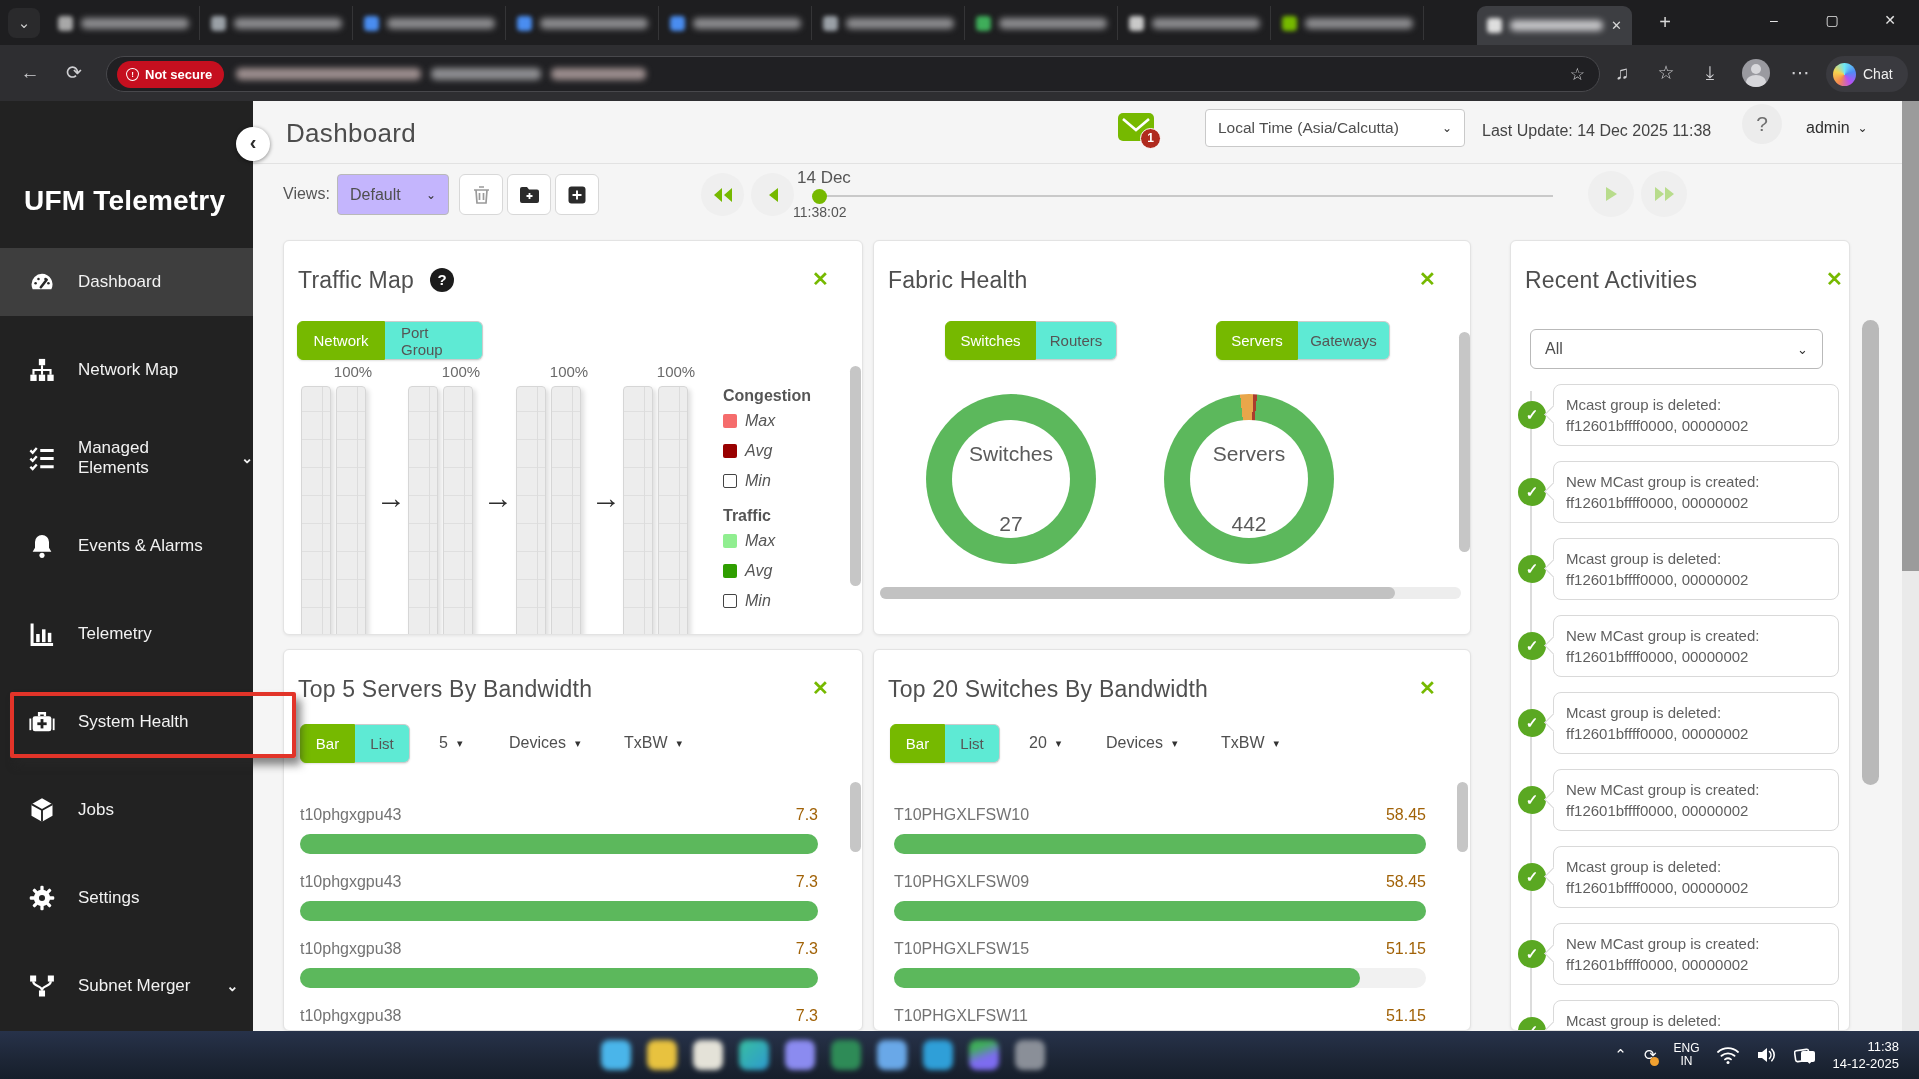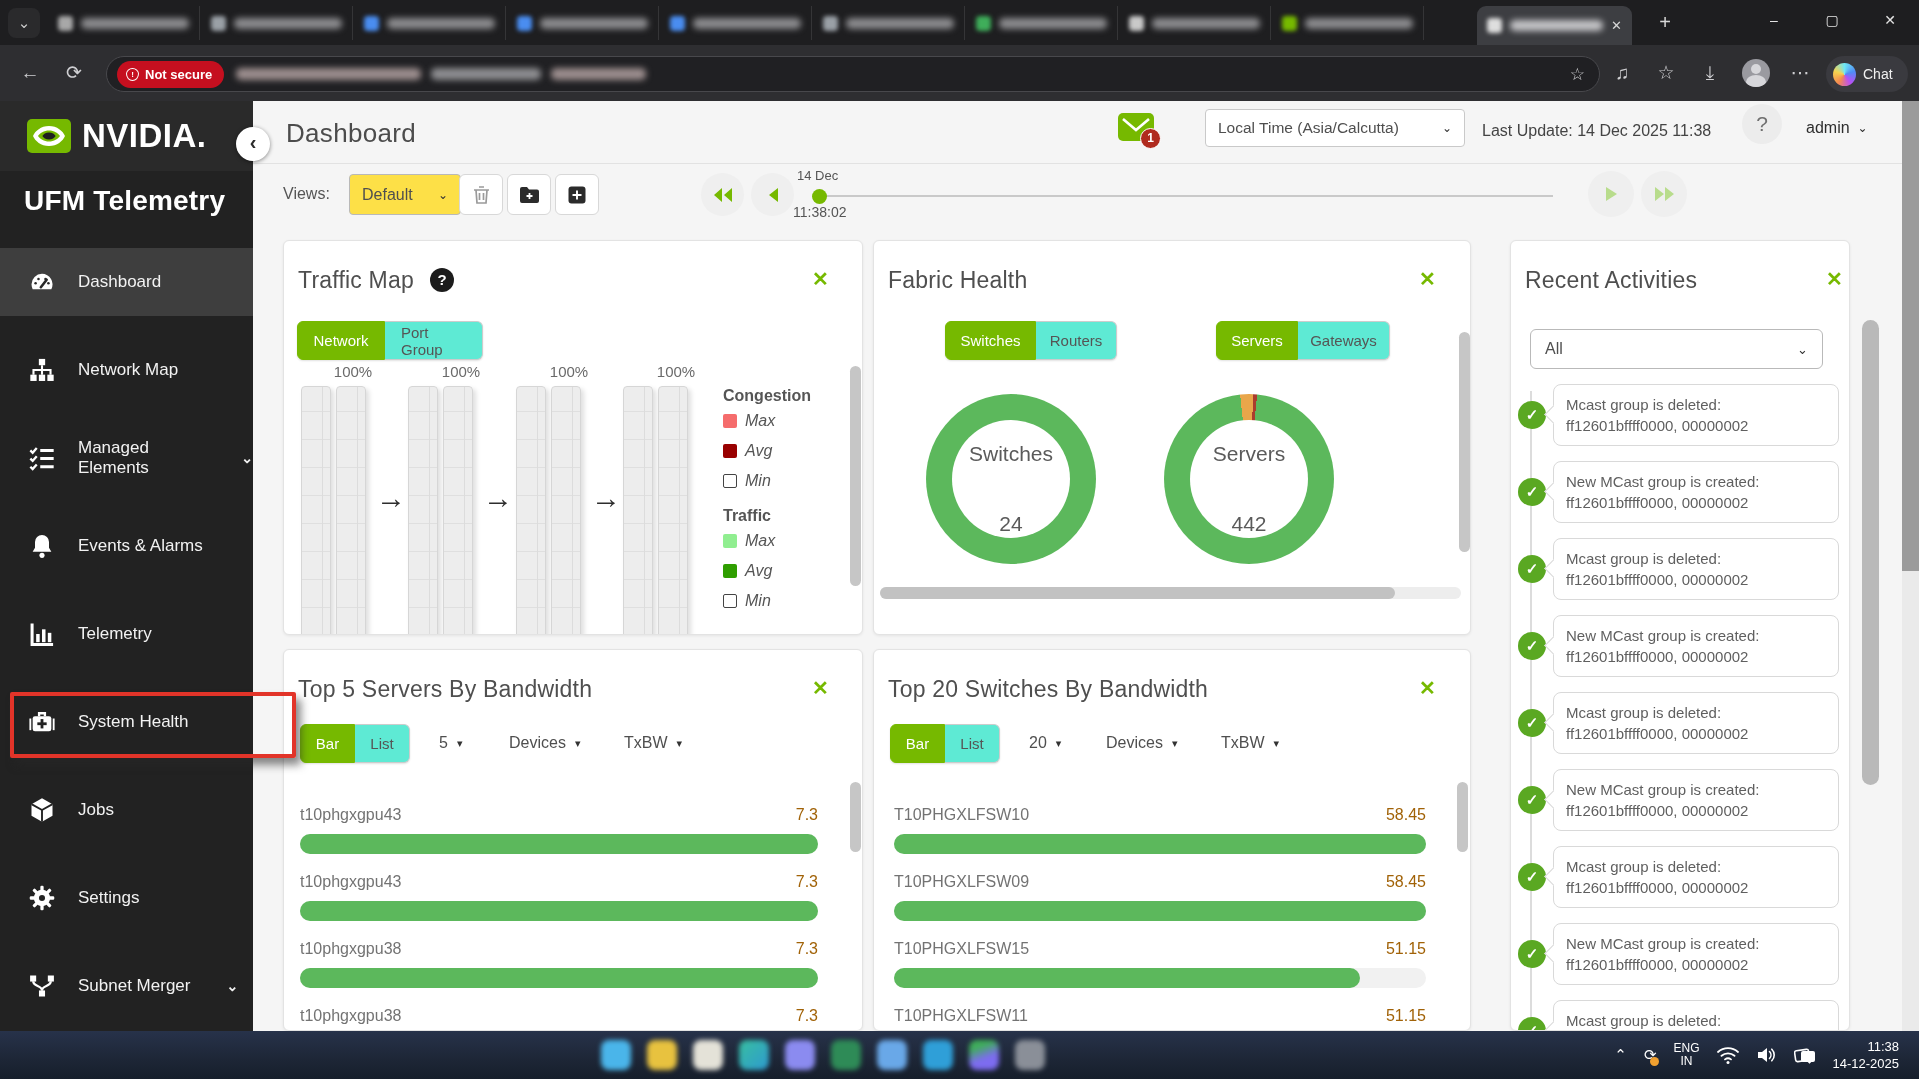--- a/index.html
+++ b/index.html
@@ -55,27 +55,27 @@
   .mailrect { position:absolute; left:0; top:0; width:36px; height:28px; background:#76b900; border-radius:5px; }
   .mailflap { position:absolute; left:4px; top:5px; width:28px; height:14px; }
   .mailbadge { position:absolute; left:22px; top:15px; width:21px; height:21px; border-radius:50%; background:#b02a1e; border:1.5px solid #fff; color:#fff; font-size:12px; font-weight:bold; text-align:center; line-height:18px; }
   .tzselect { position:absolute; left:1205px; top:8px; width:260px; height:38px; background:#fff; border:1px solid #c9c9c9; border-radius:4px; font-size:15.5px; color:#4f4f4f; display:flex; align-items:center; padding:0 12px; }
   .tzselect .caret { margin-left:auto; font-size:12px; color:#333; }
   .lastupdate { position:absolute; left:1482px; top:21px; font-size:16px; color:#444; }
   .helpcircle { position:absolute; left:1742px; top:3px; width:40px; height:40px; border-radius:50%; background:#ececec; color:#6f6f6f; font-size:21px; text-align:center; line-height:40px; }
   .adminbox { position:absolute; left:1806px; top:18px; font-size:16px; color:#2e2e2e; display:flex; gap:8px; align-items:center; }
 
   .views-label { position:absolute; left:283px; top:84px; font-size:16px; color:#555; }
-  .viewselect { position:absolute; left:349px; top:73px; width:112px; height:41px; background:#fde047; border:1px solid #b9b9b9; border-radius:4px; font-size:16px; color:#4f4f4f; display:flex; align-items:center; padding:0 12px; }
+  .viewselect { position:absolute; left:337px; top:73px; width:112px; height:41px; background:#c4b5fd; border:1px solid #b9b9b9; border-radius:4px; font-size:16px; color:#4f4f4f; display:flex; align-items:center; padding:0 12px; }
   .viewselect .caret { margin-left:auto; font-size:12px; color:#333; }
   .toolbtn { position:absolute; top:73px; width:44px; height:41px; background:#fff; border:1px solid #d8d8d8; border-radius:6px; display:flex; align-items:center; justify-content:center; }
   .circbtn { position:absolute; border-radius:50%; background:#efefef; display:flex; align-items:center; justify-content:center; }
   .timeline-line { position:absolute; left:818px; top:94px; width:735px; height:2px; background:#c9c9c9; }
   .timeline-dot { position:absolute; left:812px; top:88px; width:15px; height:15px; border-radius:50%; background:#76b900; }
-  .tl-date { position:absolute; left:797px; top:67px; font-size:13px; color:#555; }
+  .tl-date { position:absolute; left:797px; top:67px; font-size:17px; color:#555; }
   .tl-time { position:absolute; left:793px; top:103px; font-size:14px; color:#555; }
 
   
   .panel { position:absolute; background:#fff; border:1px solid #e3e3e3; border-radius:6px; box-shadow:0 1px 3px rgba(0,0,0,.07); overflow:hidden; }
   .ptitle { position:absolute; left:14px; top:26px; font-size:23px; color:#4f4f4f; letter-spacing:.2px; }
   .pclose { position:absolute; top:26px; font-size:20px; font-weight:bold; color:#76b900; }
   .toggle { position:absolute; display:flex; height:39px; border-radius:6px; box-shadow:0 1px 2px rgba(0,0,0,.12); }
   .tbtn { display:flex; align-items:center; justify-content:center; font-size:15px; padding:0 16px; background:#5eead4; border:1px solid #cccccc; color:#555; }
   .tbtn.on { background:#76b900; color:#fff; border-color:#76b900; }
   .tbtn:first-child { border-radius:6px 0 0 6px; }
@@ -208,28 +208,20 @@
   </div>
   <div class="avatar"></div>
   <div class="chatbtn">
     <span class="copilot"></span>
     <span>Chat</span>
   </div>
 
   <div class="app">
 
     <aside class="sidebar">
-      <div class="logostrip">
-        <svg width="46" height="40" viewBox="0 0 46 40">
-          <rect x="1" y="3" width="44" height="34" rx="5" fill="#76b900"></rect>
-          <path d="M23 10c-8 0-14 5-16 10 2 5 8 10 16 10s14-5 16-10c-2-5-8-10-16-10zm0 4.5c5 0 9.2 2.6 11 5.5-1.8 2.9-6 5.5-11 5.5S13.8 22.9 12 20c1.8-2.9 6-5.5 11-5.5z" fill="#fff"></path>
-          <path d="M23 16.5c-3.2 0-5.7 1.6-6.6 3.5.9 1.9 3.4 3.5 6.6 3.5s5.7-1.6 6.6-3.5c-.9-1.9-3.4-3.5-6.6-3.5z" fill="#1f1f1f"></path>
-        </svg>
-        <span class="nvtext">NVIDIA.</span>
-      </div>
       <div class="collapse">‹</div>
       <div class="brand">UFM Telemetry</div>
 
       <div class="nav">
         <div class="navitem active">
           <svg width="28" height="28" viewBox="0 0 24 24">
             <path d="M12 5a9 9 0 0 0-9 9c0 1.5.4 2.9 1 4.2h16a9 9 0 0 0-8-13.2z" fill="#fff"></path>
             <circle cx="6.5" cy="13" r="1.1" fill="#2a2a2a"></circle>
               <circle cx="9" cy="9.5" r="1.1" fill="#2a2a2a"></circle>
             <circle cx="15" cy="9.5" r="1.1" fill="#2a2a2a"></circle>
@@ -455,21 +447,21 @@
         <div class="tbtn" style="width:81px">Routers</div>
       </div>
       <div class="toggle" style="left:342px;top:80px">
         <div class="tbtn on" style="width:82px">Servers</div>
         <div class="tbtn" style="width:92px">Gateways</div>
       </div>
 
       <div class="donut all-green" style="left:52px;top:153px">
         <div class="hole"></div>
         <div class="dlabel">Switches</div>
-        <div class="dvalue">24</div>
+        <div class="dvalue">27</div>
       </div>
       <div class="donut mostly-green" style="left:290px;top:153px">
         <div class="hole"></div>
         <div class="dlabel">Servers</div>
         <div class="dvalue">442</div>
       </div>
 
       <div class="scrolltrack-h" style="left:6px;top:346px;width:581px"></div>
       <div class="scrollthumb-h" style="left:6px;top:346px;width:515px"></div>
       <div class="scrollthumb-v" style="left:585px;top:91px;height:220px"></div>

